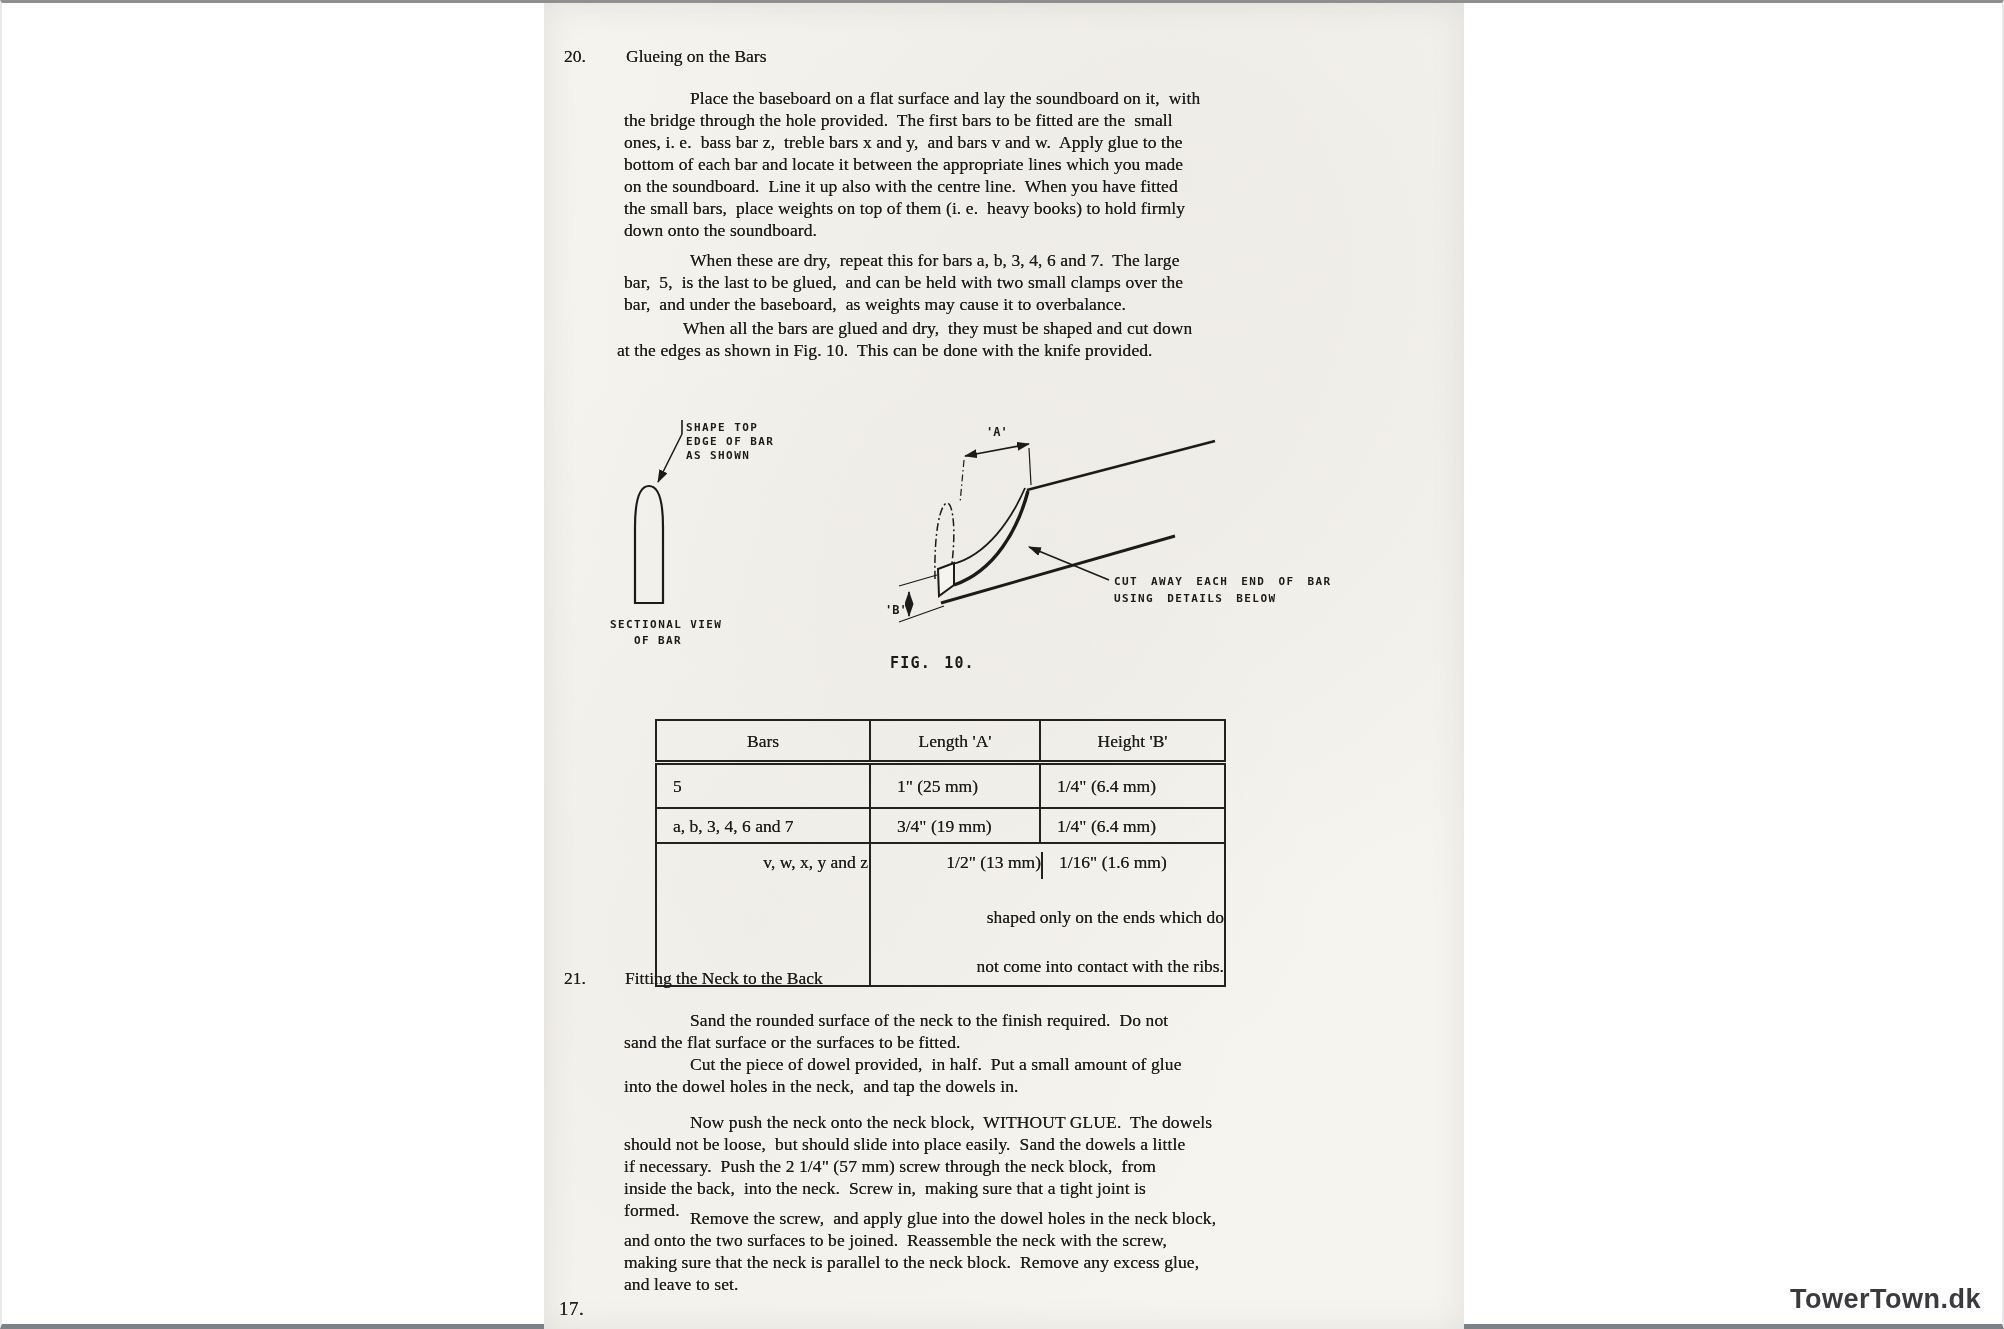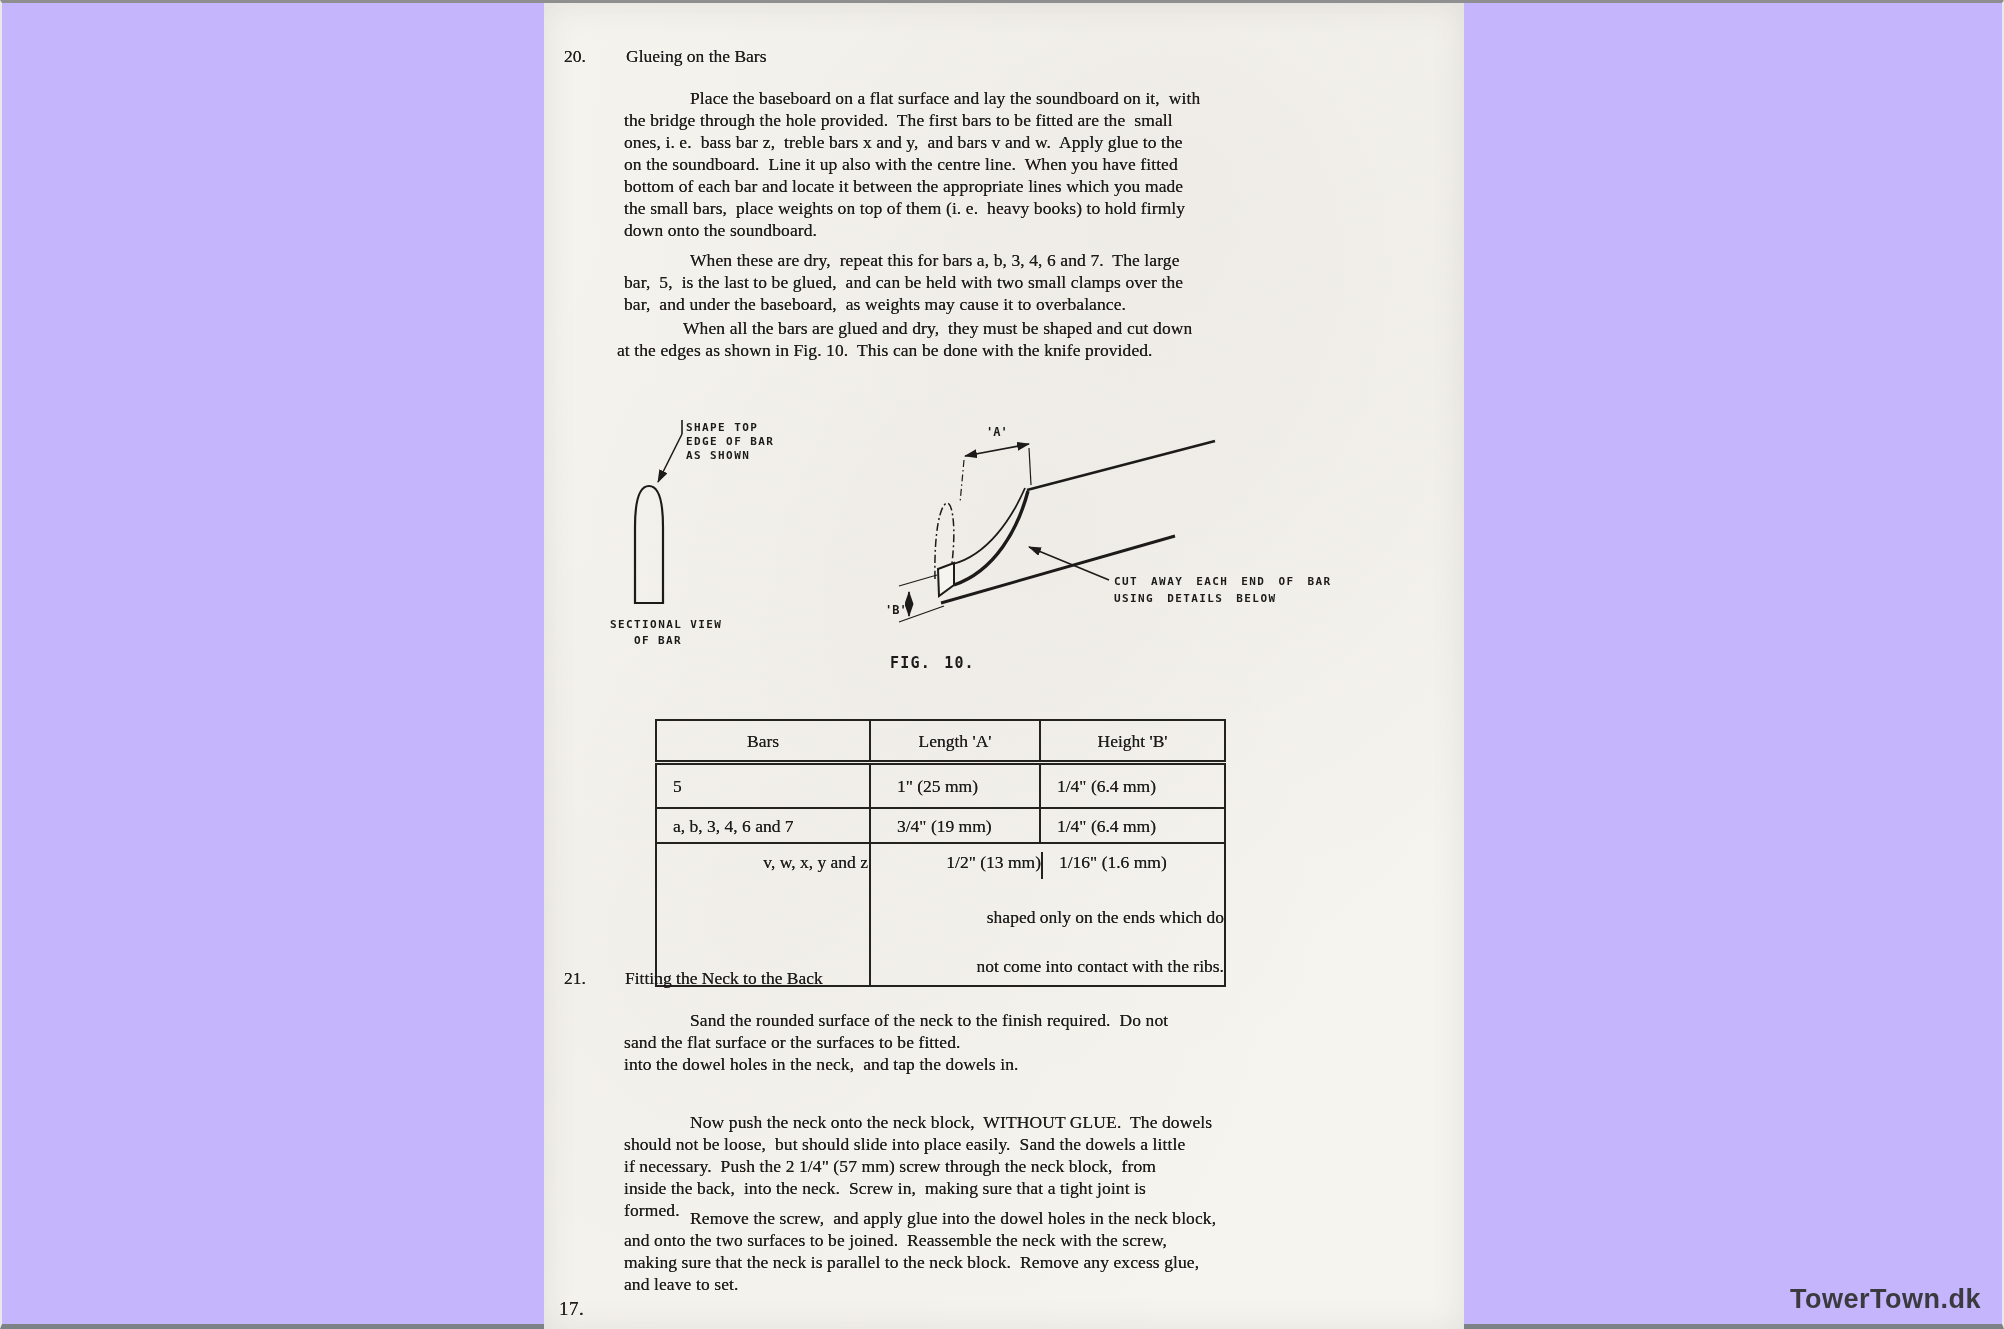--- a/index.html
+++ b/index.html
@@ -9,21 +9,21 @@
     position:relative;
     overflow:hidden;
     font-family:"Liberation Serif", serif;
   }
   .frame {
     position:absolute; inset:0; box-sizing:border-box;
     border-top:3px solid #8f8f8f;
     border-bottom:5px solid #7d8286;
     border-left:2px solid #e9e9e9;
     border-right:2px solid #e9e9e9;
-    background:#c4b5fd;
+    background:#ffffff;
     padding-left:28px;
   }
   .page {
     position:absolute; left:542px; top:0; width:920px; height:1329px;
     background:#f6f4ef;
     background-image:
       radial-gradient(circle at 70% 12%, rgba(115,110,100,.05), transparent 55%),
       radial-gradient(circle at 22% 70%, rgba(115,110,100,.045), transparent 50%),
       radial-gradient(circle at 55% 40%, rgba(115,110,100,.03), transparent 60%);
     box-shadow: inset 0 0 34px rgba(60,55,45,.10);
@@ -105,22 +105,22 @@
 <div class="frame">
   <div class="page">
 
     <div class="sec-num" style="left:20px; top:42px;">20.</div>
     <div class="sec-title" style="left:82px; top:42px;">Glueing on the Bars</div>
 
     <div class="abs" style="left:80px; top:84px;">
       <div class="ln indent">Place the baseboard on a flat surface and lay the soundboard on it,  with</div>
       <div class="ln">the bridge through the hole provided.  The first bars to be fitted are the  small</div>
       <div class="ln">ones, i. e.  bass bar z,  treble bars x and y,  and bars v and w.  Apply glue to the</div>
+      <div class="ln">bottom of each bar and locate it between the appropriate lines which you made</div>
       <div class="ln">on the soundboard.  Line it up also with the centre line.  When you have fitted</div>
-      <div class="ln">bottom of each bar and locate it between the appropriate lines which you made</div>
       <div class="ln">the small bars,  place weights on top of them (i. e.  heavy books) to hold firmly</div>
       <div class="ln">down onto the soundboard.</div>
     </div>
 
     <div class="abs" style="left:80px; top:246px;">
       <div class="ln indent">When these are dry,  repeat this for bars a, b, 3, 4, 6 and 7.  The large</div>
       <div class="ln">bar,  5,  is the last to be glued,  and can be held with two small clamps over the</div>
       <div class="ln">bar,  and under the baseboard,  as weights may cause it to overbalance.</div>
     </div>
 
@@ -218,20 +218,21 @@
 
     <div class="sec-num" style="left:20px; top:964px;">21.</div>
     <div class="sec-title" style="left:81px; top:964px;">Fitting the Neck to the Back</div>
 
     <div class="abs" style="left:80px; top:1006px;">
       <div class="ln indent"><span>Sand the rounded surface of the neck to the finish required.  Do </span><span class="u">not</span></div>
       <div class="ln">sand the flat surface or the surfaces to be fitted.</div>
     </div>
 
     <div class="abs" style="left:80px; top:1050px;">
+      <div class="ln indent">Cut the piece of dowel provided,  in half.  Put a small amount of glue</div>
       <div class="ln">into the dowel holes in the neck,  and tap the dowels in.</div>
     </div>
 
     <div class="abs" style="left:80px; top:1108px;">
       <div class="ln indent">Now push the neck onto the neck block,  WITHOUT GLUE.  The dowels</div>
       <div class="ln">should not be loose,  but should slide into place easily.  Sand the dowels a little</div>
       <div class="ln">if necessary.  Push the 2 1/4" (57 mm) screw through the neck block,  from</div>
       <div class="ln">inside the back,  into the neck.  Screw in,  making sure that a tight joint is</div>
       <div class="ln">formed.</div>
     </div>

